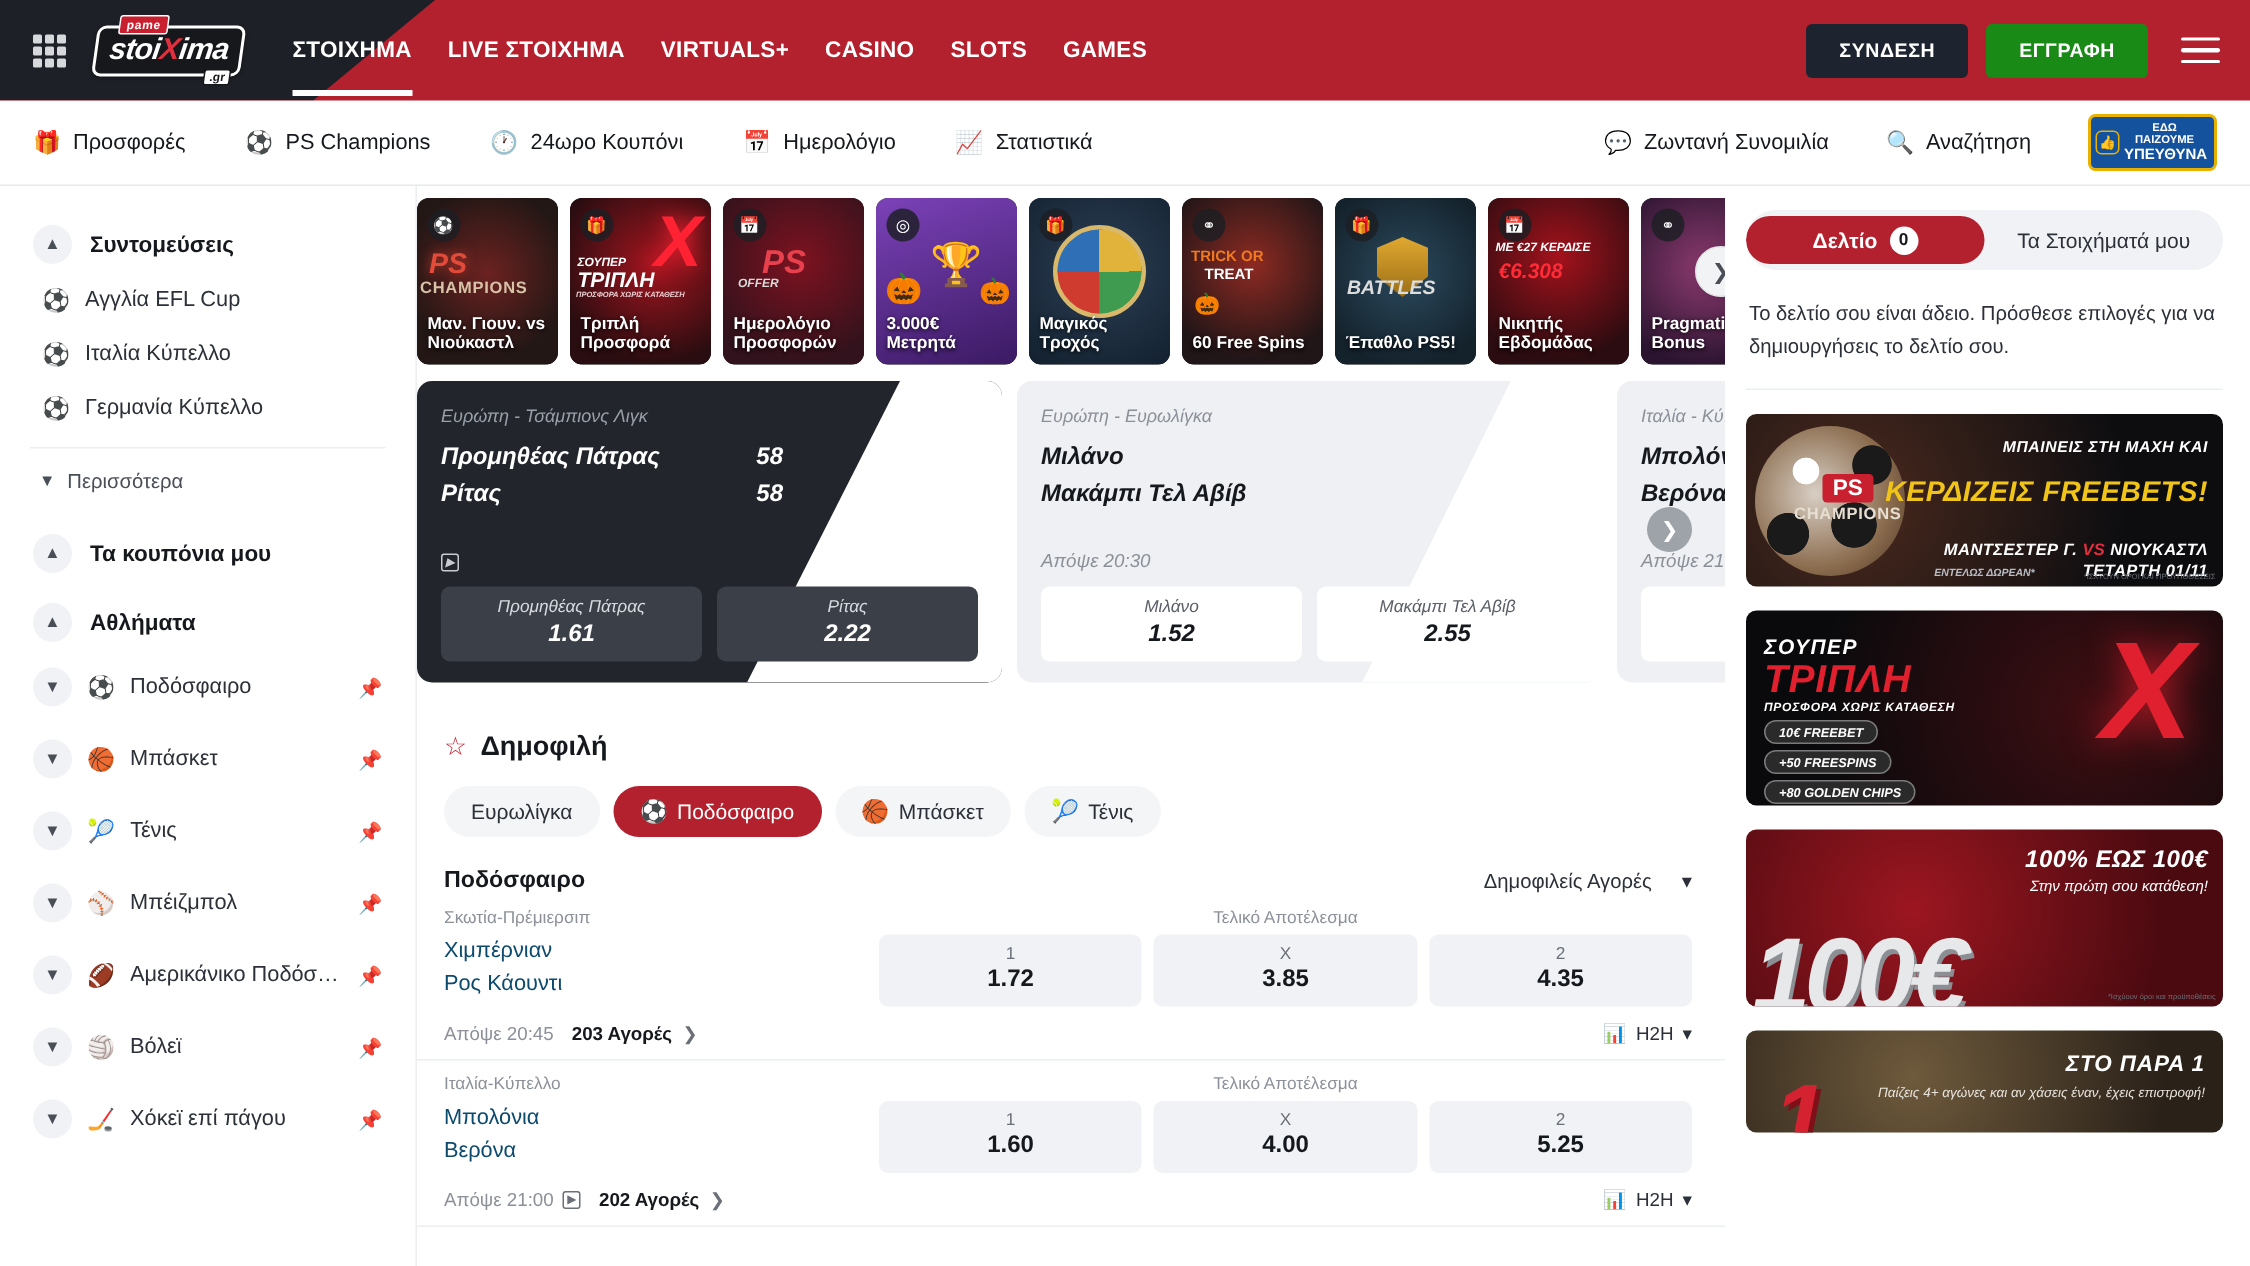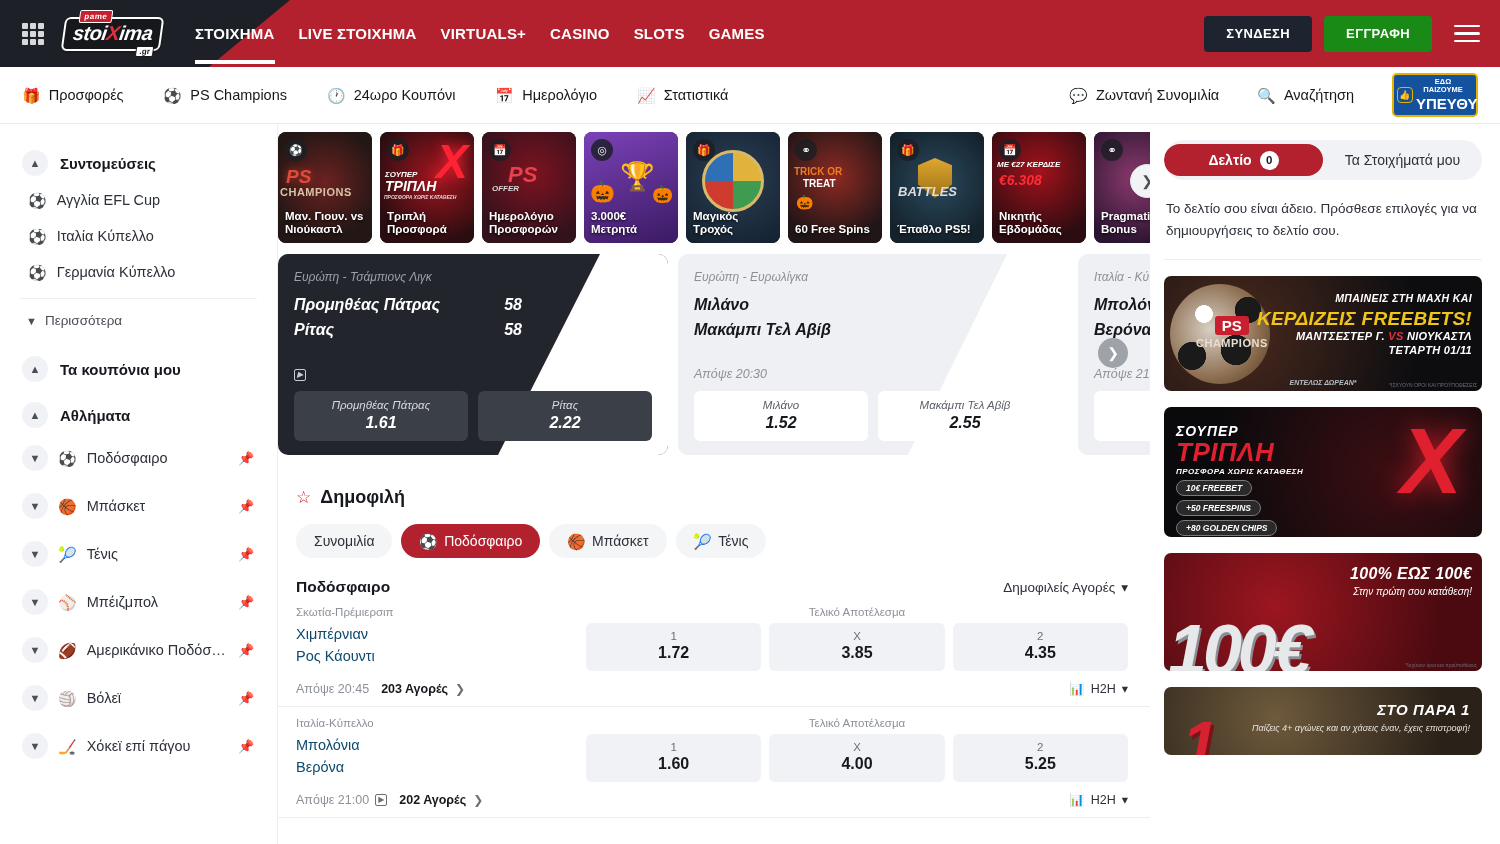--- a/index.html
+++ b/index.html
@@ -201,21 +201,21 @@
   .pop-head .t { font-size: 18px; font-weight: bold; color: #15181d; }
   .star { color: #c8202e; font-size: 17px; }
   .tabs { display: flex; gap: 9px; padding: 16px 0 0 18px; }
   .tab {
     background: #f4f5f7; border-radius: 20px; padding: 9px 18px; font-size: 14px;
     color: #2c3038; cursor: pointer; display: flex; align-items: center; gap: 6px; white-space: nowrap;
   }
   .tab.active { background: #b3202e; color: #fff; }
   .sec-head { display: flex; align-items: center; padding: 20px 22px 0 18px; }
   .sec-head .t { font-size: 15.5px; font-weight: bold; color: #15181d; }
-  .sec-head .markets { margin-left: auto; font-size: 13.5px; color: #2c3038; cursor: pointer; display: flex; align-items: center; gap: 6px; }
+  .sec-head .markets { margin-left: auto; font-size: 13.5px; color: #2c3038; cursor: pointer; display: flex; align-items: center; gap: 20px; }
 
   .match-row { padding: 10px 22px 0 18px; border-bottom: 1px solid #eceef1; }
   .mr-top { display: flex; align-items: flex-start; }
   .mr-left { width: 290px; flex-shrink: 0; }
   .mr-league { font-size: 11.5px; color: #8c9199; margin-bottom: 6px; }
   .mr-team { font-size: 14.5px; color: #0c4a6e; line-height: 1.5; }
   .mr-odds-wrap { flex: 1; }
   .mr-market-label { text-align: center; font-size: 11.5px; color: #8c9199; margin-bottom: 5px; }
   .mr-odds { display: flex; gap: 8px; }
   .mr-odd {
@@ -243,22 +243,22 @@
   .slip-count {
     background: #fff; color: #15181d; border-radius: 50%; width: 19px; height: 19px;
     display: flex; align-items: center; justify-content: center; font-size: 11.5px; font-weight: bold;
   }
   .slip-empty { font-size: 13.5px; color: #2c3038; line-height: 1.6; padding: 18px 2px 18px 2px; }
   .slip-div { height: 1px; background: #eceef1; }
 
   .promo-banner { border-radius: 7px; overflow: hidden; margin-top: 16px; position: relative; height: 115px; cursor: pointer; }
   .pb-text { position: absolute; right: 10px; top: 16px; text-align: right; color: #fff; }
   .pb1 { font-size: 10.5px; font-style: italic; font-weight: bold; letter-spacing: .4px; }
-  .pb2 { font-size: 19px; font-style: italic; font-weight: bold; color: #f0c419; letter-spacing: .3px; margin-top: 4px; }
-  .pb3 { font-size: 11px; font-style: italic; font-weight: bold; margin-top: 0; letter-spacing: .3px; }
+  .pb2 { font-size: 19px; font-style: italic; font-weight: bold; color: #f0c419; letter-spacing: .3px; margin-top: 14px; }
+  .pb3 { font-size: 11px; font-style: italic; font-weight: bold; margin-top: 21px; letter-spacing: .3px; }
   .pb3 .vs { color: #e0303f; }
   .pb4 { font-size: 11px; font-style: italic; font-weight: bold; margin-top: 2px; letter-spacing: .3px; }
   .pb-foot { position: absolute; bottom: 5px; left: 0; right: 0; text-align: center; color: #b8bcc3; font-size: 7px; font-style: italic; font-weight: bold; }
   .pb-fine { position: absolute; bottom: 3px; right: 5px; color: #6a6f77; font-size: 5px; }
 
   .ps-ball {
     position: absolute; left: 6px; top: 8px; width: 100px; height: 100px; border-radius: 50%;
     background:
       radial-gradient(circle at 34% 30%, #ffffff 0 9%, transparent 9.5%),
       radial-gradient(circle at 66% 66%, #1a1a1a 0 16%, transparent 16.5%),
@@ -374,21 +374,21 @@
         <span class="ico">💬</span>
         <span class="lbl">Ζωντανή Συνομιλία</span>
       </div>
       <div class="subnav-item" style="margin-right:0">
         <span class="ico">🔍</span>
         <span class="lbl">Αναζήτηση</span>
       </div>
       <div class="respbadge">
         <span class="thumb">👍</span>
         <div>ΕΔΩ ΠΑΙΖΟΥΜΕ</div>
-        <div style="font-size:15px">ΥΠΕΥΘΥΝΑ</div>
+        <div style="font-size:10px">ΥΠΕΥΘΥΝΑ</div>
       </div>
     </div>
   </div>
 
   <div class="body-wrap">
 
     <aside class="sidebar">
       <div class="side-head">
         <span class="caret-circle">▲</span>
         <span class="t">Συντομεύσεις</span>
@@ -631,21 +631,21 @@
         <div class="feat-next">❯</div>
       </div>
 
       <div class="pop-head">
         <span class="star">☆</span>
         <span class="t">Δημοφιλή</span>
       </div>
 
       <div class="tabs">
         <div class="tab">
-          <span>Συνομιλία</span>
+          <span>Ευρωλίγκα</span>
         </div>
         <div class="tab active">
           <span class="ico">⚽</span>
           <span>Ποδόσφαιρο</span>
         </div>
         <div class="tab">
           <span class="ico">🏀</span>
           <span>Μπάσκετ</span>
         </div>
         <div class="tab">

